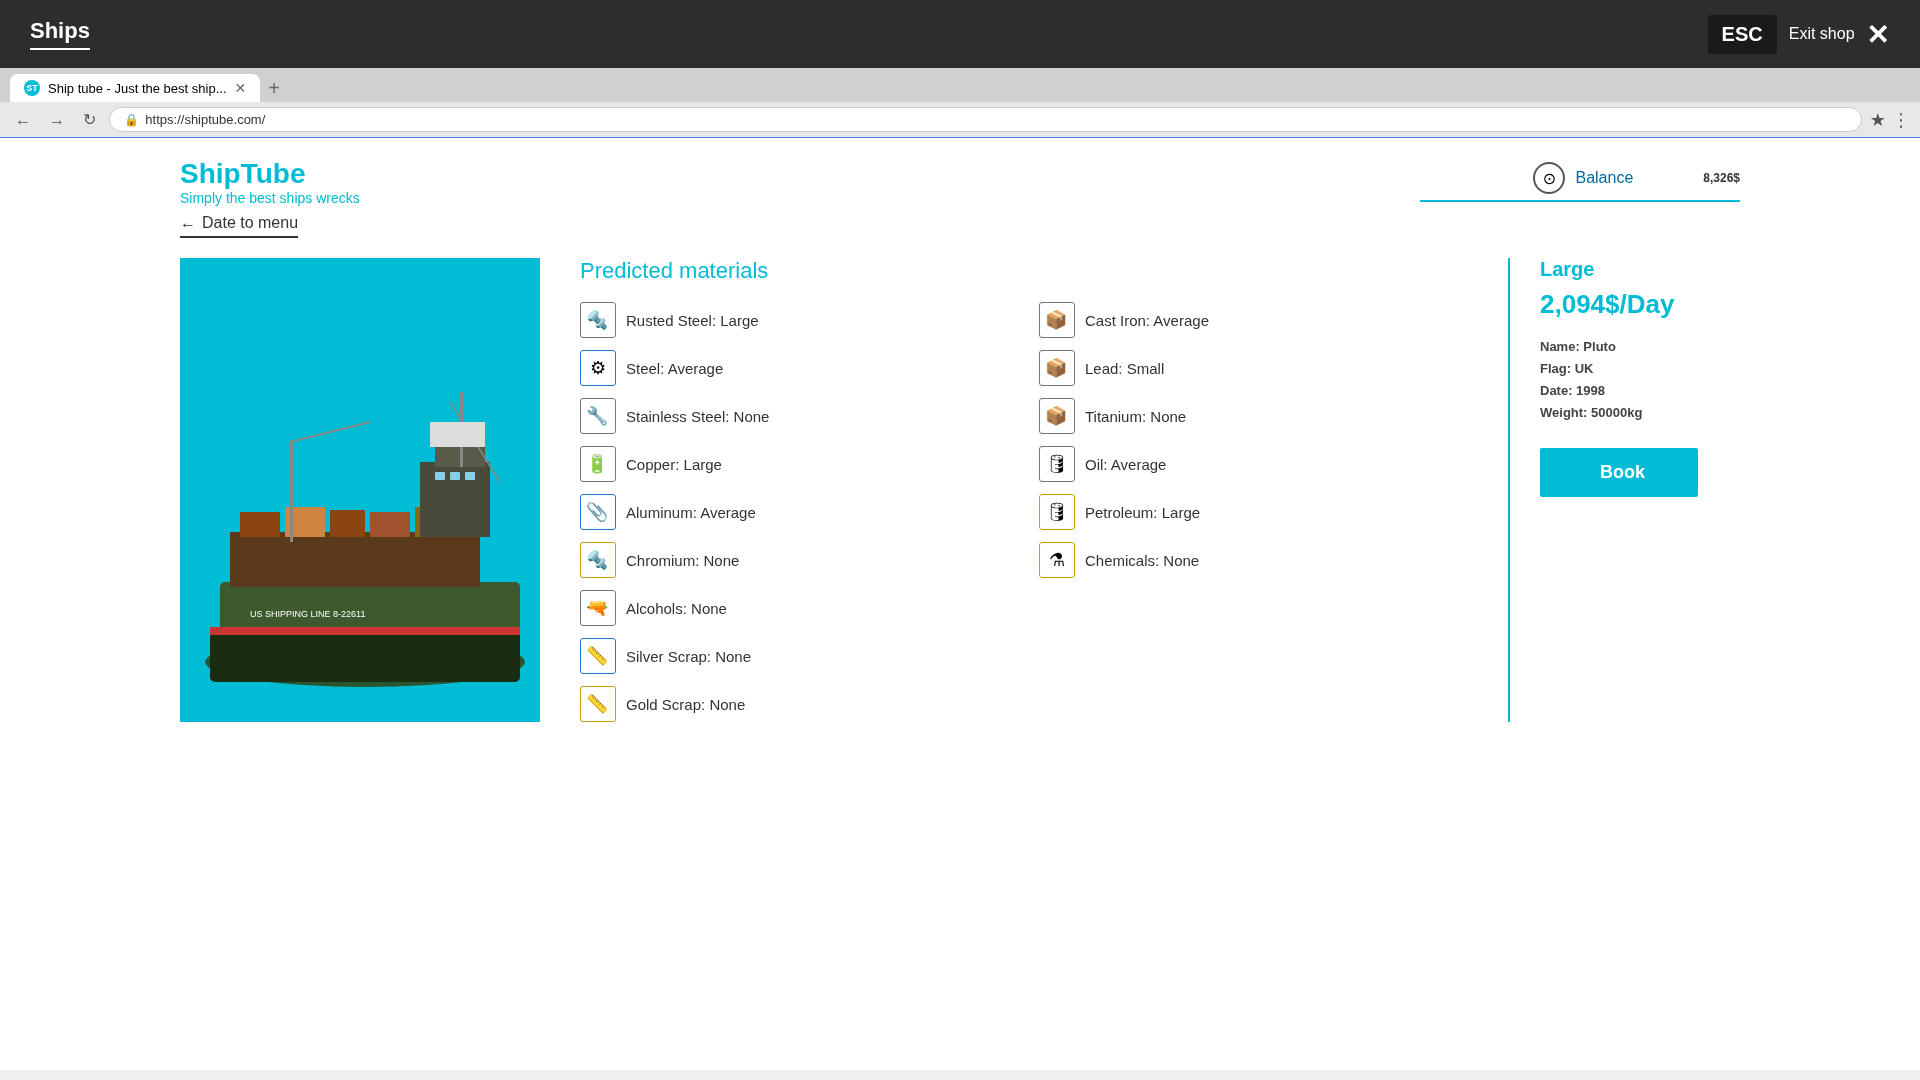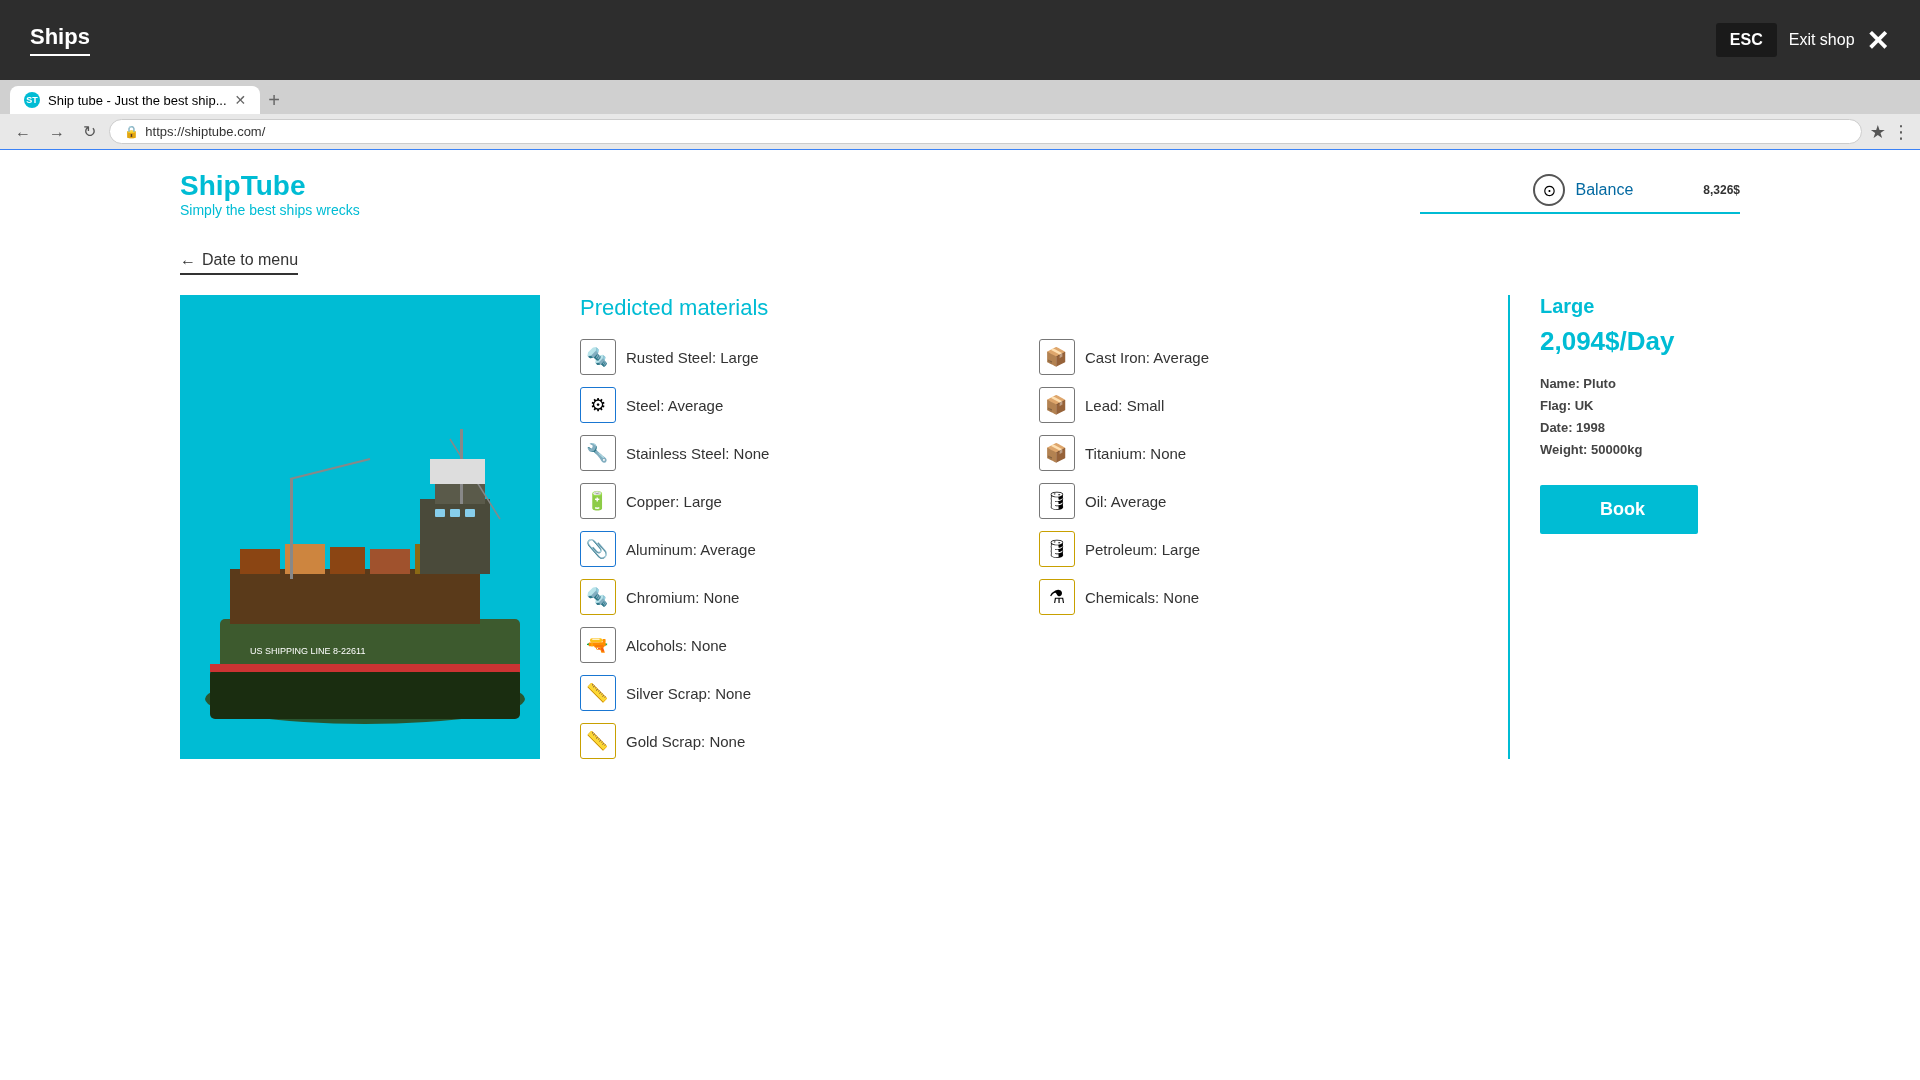--- a/index.html
+++ b/index.html
@@ -1,21 +1,21 @@
 <!DOCTYPE html>
 <html><head>
   <meta charset="utf-8">
   <style>
     * { margin: 0; padding: 0; box-sizing: border-box; }
     body { font-family: Arial, sans-serif; background: #f0f0f0; width: 1920px; height: 1080px; overflow: hidden; }
 
     
     .game-topbar {
       background: #2d2d2d;
-      height: 80px;
+      height: 68px;
       display: flex;
       align-items: center;
       justify-content: space-between;
       padding: 0 30px;
     }
     .game-title {
       color: white;
       font-size: 22px;
       font-weight: bold;
       border-bottom: 2px solid white;
@@ -24,21 +24,21 @@
     .game-controls {
       display: flex;
       align-items: center;
       gap: 12px;
     }
     .esc-btn {
       background: #1a1a1a;
       color: white;
       border: none;
       padding: 8px 14px;
-      font-size: 16px;
+      font-size: 20px;
       font-weight: bold;
       cursor: pointer;
       border-radius: 3px;
     }
     .exit-shop-label {
       color: white;
       font-size: 16px;
     }
     .close-btn {
       color: white;
@@ -139,21 +139,21 @@
       background: white;
       min-height: calc(1080px - 68px - 80px);
       padding: 20px 180px;
     }
 
     
     .site-header {
       display: flex;
       align-items: center;
       justify-content: space-between;
-      margin-bottom: 33px;
+      margin-bottom: 8px;
       gap: 9px;
     }
     .brand-logo-area {}
     .brand-name {
       color: #00bcd4;
       font-size: 28px;
       font-weight: bold;
     }
     .brand-tagline {
       color: #00bcd4;

